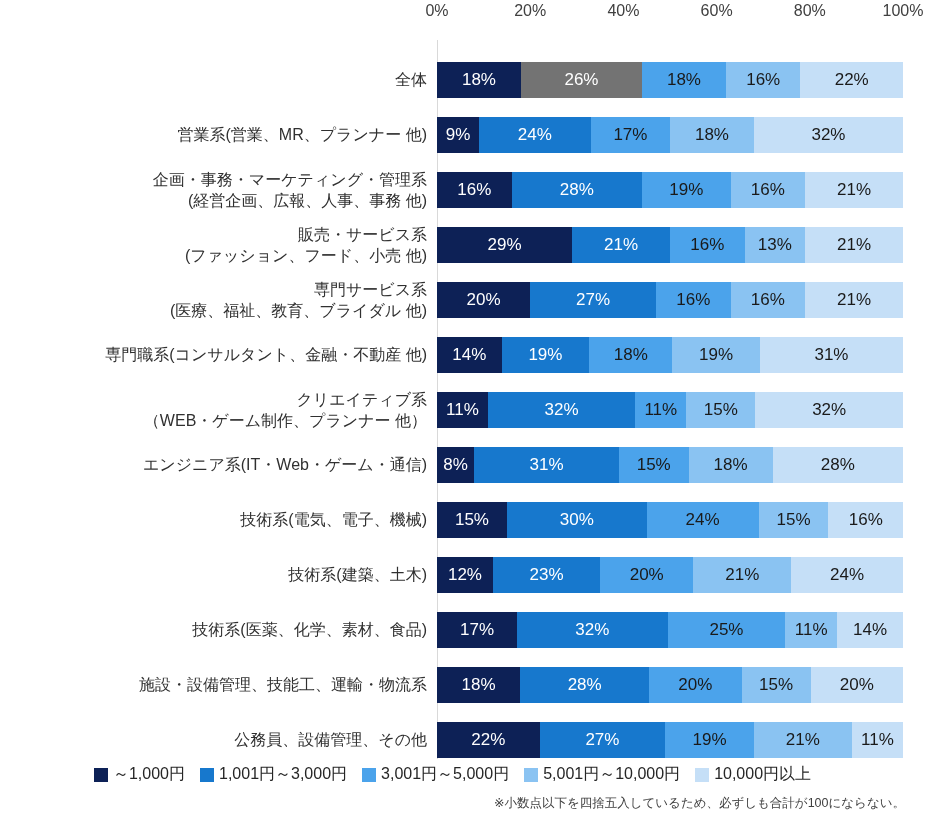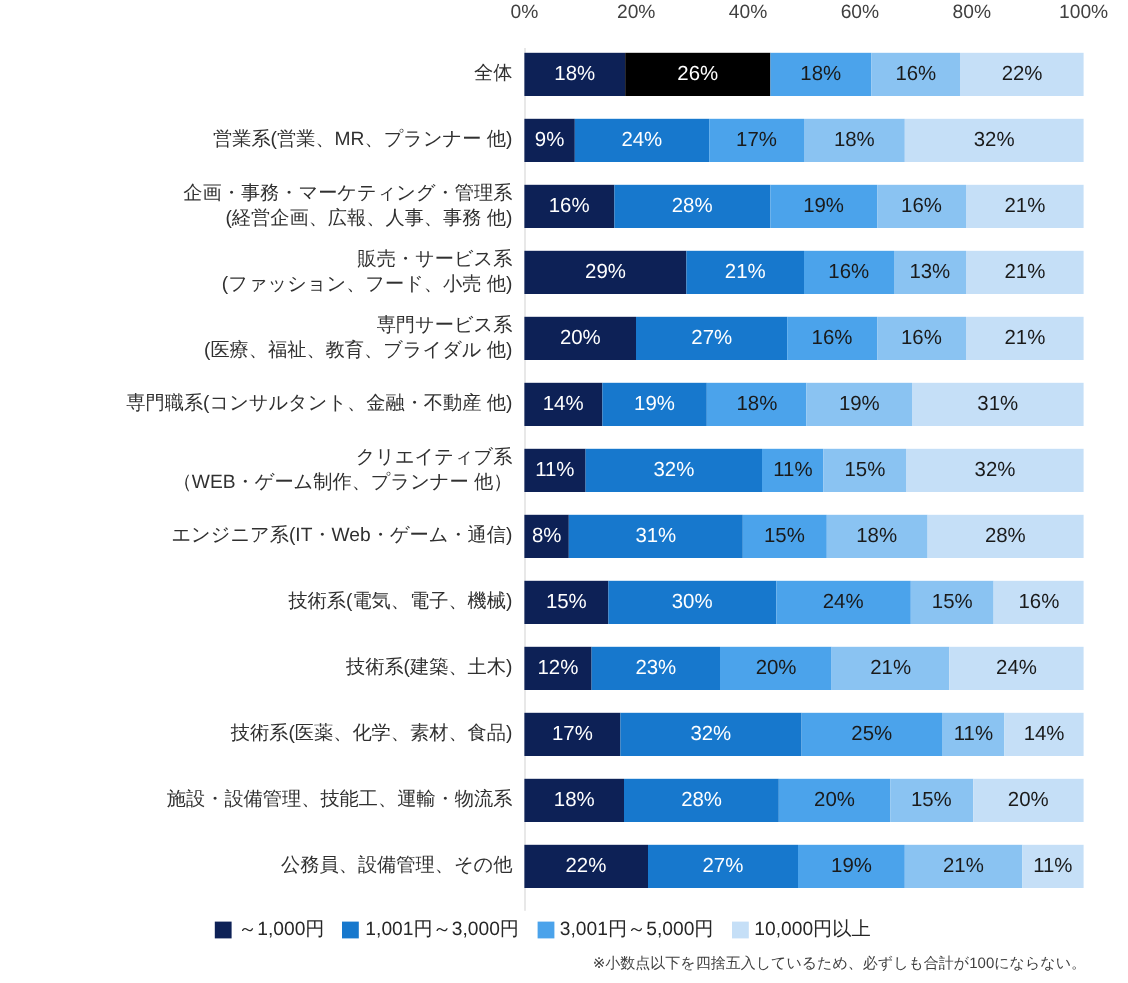--- a/index.html
+++ b/index.html
@@ -21,21 +21,21 @@
     transform:translateX(-50%);
     font-size:16px; color:#404040; white-space:nowrap;
   }
 
   
   .axis-line {
     position:absolute; left:437px; top:40px;
     width:1px; height:719px; background:#d9d9d9;
   }
 
-  .rows { position:absolute; left:0; top:34px; width:903px; }
+  .rows { position:absolute; left:0; top:52px; width:903px; }
   .row { display:flex; align-items:center; height:55px; }
   .row-label {
     width:437px; box-sizing:border-box; padding-right:10px;
     text-align:right; font-size:16px; line-height:21px; color:#303030;
   }
   .bar { flex:1; height:36px; display:flex; }
   .seg {
     display:flex; align-items:center; justify-content:center;
     font-size:17px; white-space:nowrap; overflow:hidden;
   }
@@ -63,21 +63,21 @@
       <span class="tick" style="left: 60%;">60%</span>
       <span class="tick" style="left: 80%;">80%</span>
       <span class="tick" style="left: 100%;">100%</span>
     </div>
   <div class="axis-line"></div>
   <div class="rows">
       <div class="row">
         <div class="row-label">全体</div>
         <div class="bar">
           <div class="seg" style="flex-grow: 18; flex-basis: 0px; background: rgb(13, 33, 86); color: rgb(255, 255, 255);">18%</div>
-          <div class="seg" style="flex-grow: 26; flex-basis: 0px; background: #000000; color: rgb(255, 255, 255);">26%</div>
+          <div class="seg" style="flex-grow: 26; flex-basis: 0px; background: #737373; color: rgb(255, 255, 255);">26%</div>
           <div class="seg" style="flex-grow: 18; flex-basis: 0px; background: rgb(75, 163, 235); color: rgb(26, 26, 26);">18%</div>
           <div class="seg" style="flex-grow: 16; flex-basis: 0px; background: rgb(138, 195, 242); color: rgb(26, 26, 26);">16%</div>
           <div class="seg" style="flex-grow: 22; flex-basis: 0px; background: rgb(197, 223, 247); color: rgb(26, 26, 26);">22%</div>
         </div>
       </div>
       <div class="row">
         <div class="row-label">営業系(営業、MR、プランナー 他)</div>
         <div class="bar">
           <div class="seg" style="flex-grow: 9; flex-basis: 0px; background: rgb(13, 33, 86); color: rgb(255, 255, 255);">9%</div>
           <div class="seg" style="flex-grow: 24; flex-basis: 0px; background: rgb(23, 120, 205); color: rgb(255, 255, 255);">24%</div>
@@ -204,18 +204,22 @@
       </div>
       <div class="legend-item">
         <span class="legend-marker" style="background: rgb(23, 120, 205);"></span>
         <span>1,001円～3,000円</span>
       </div>
       <div class="legend-item">
         <span class="legend-marker" style="background: rgb(75, 163, 235);"></span>
         <span>3,001円～5,000円</span>
       </div>
       <div class="legend-item">
+        <span class="legend-marker" style="background: rgb(138, 195, 242);"></span>
+        <span>5,001円～10,000円</span>
+      </div>
+      <div class="legend-item">
         <span class="legend-marker" style="background: rgb(197, 223, 247);"></span>
         <span>10,000円以上</span>
       </div>
     </div>
   <div class="footnote">※小数点以下を四捨五入しているため、必ずしも合計が100にならない。</div>
 </div>
 
 </body></html>

